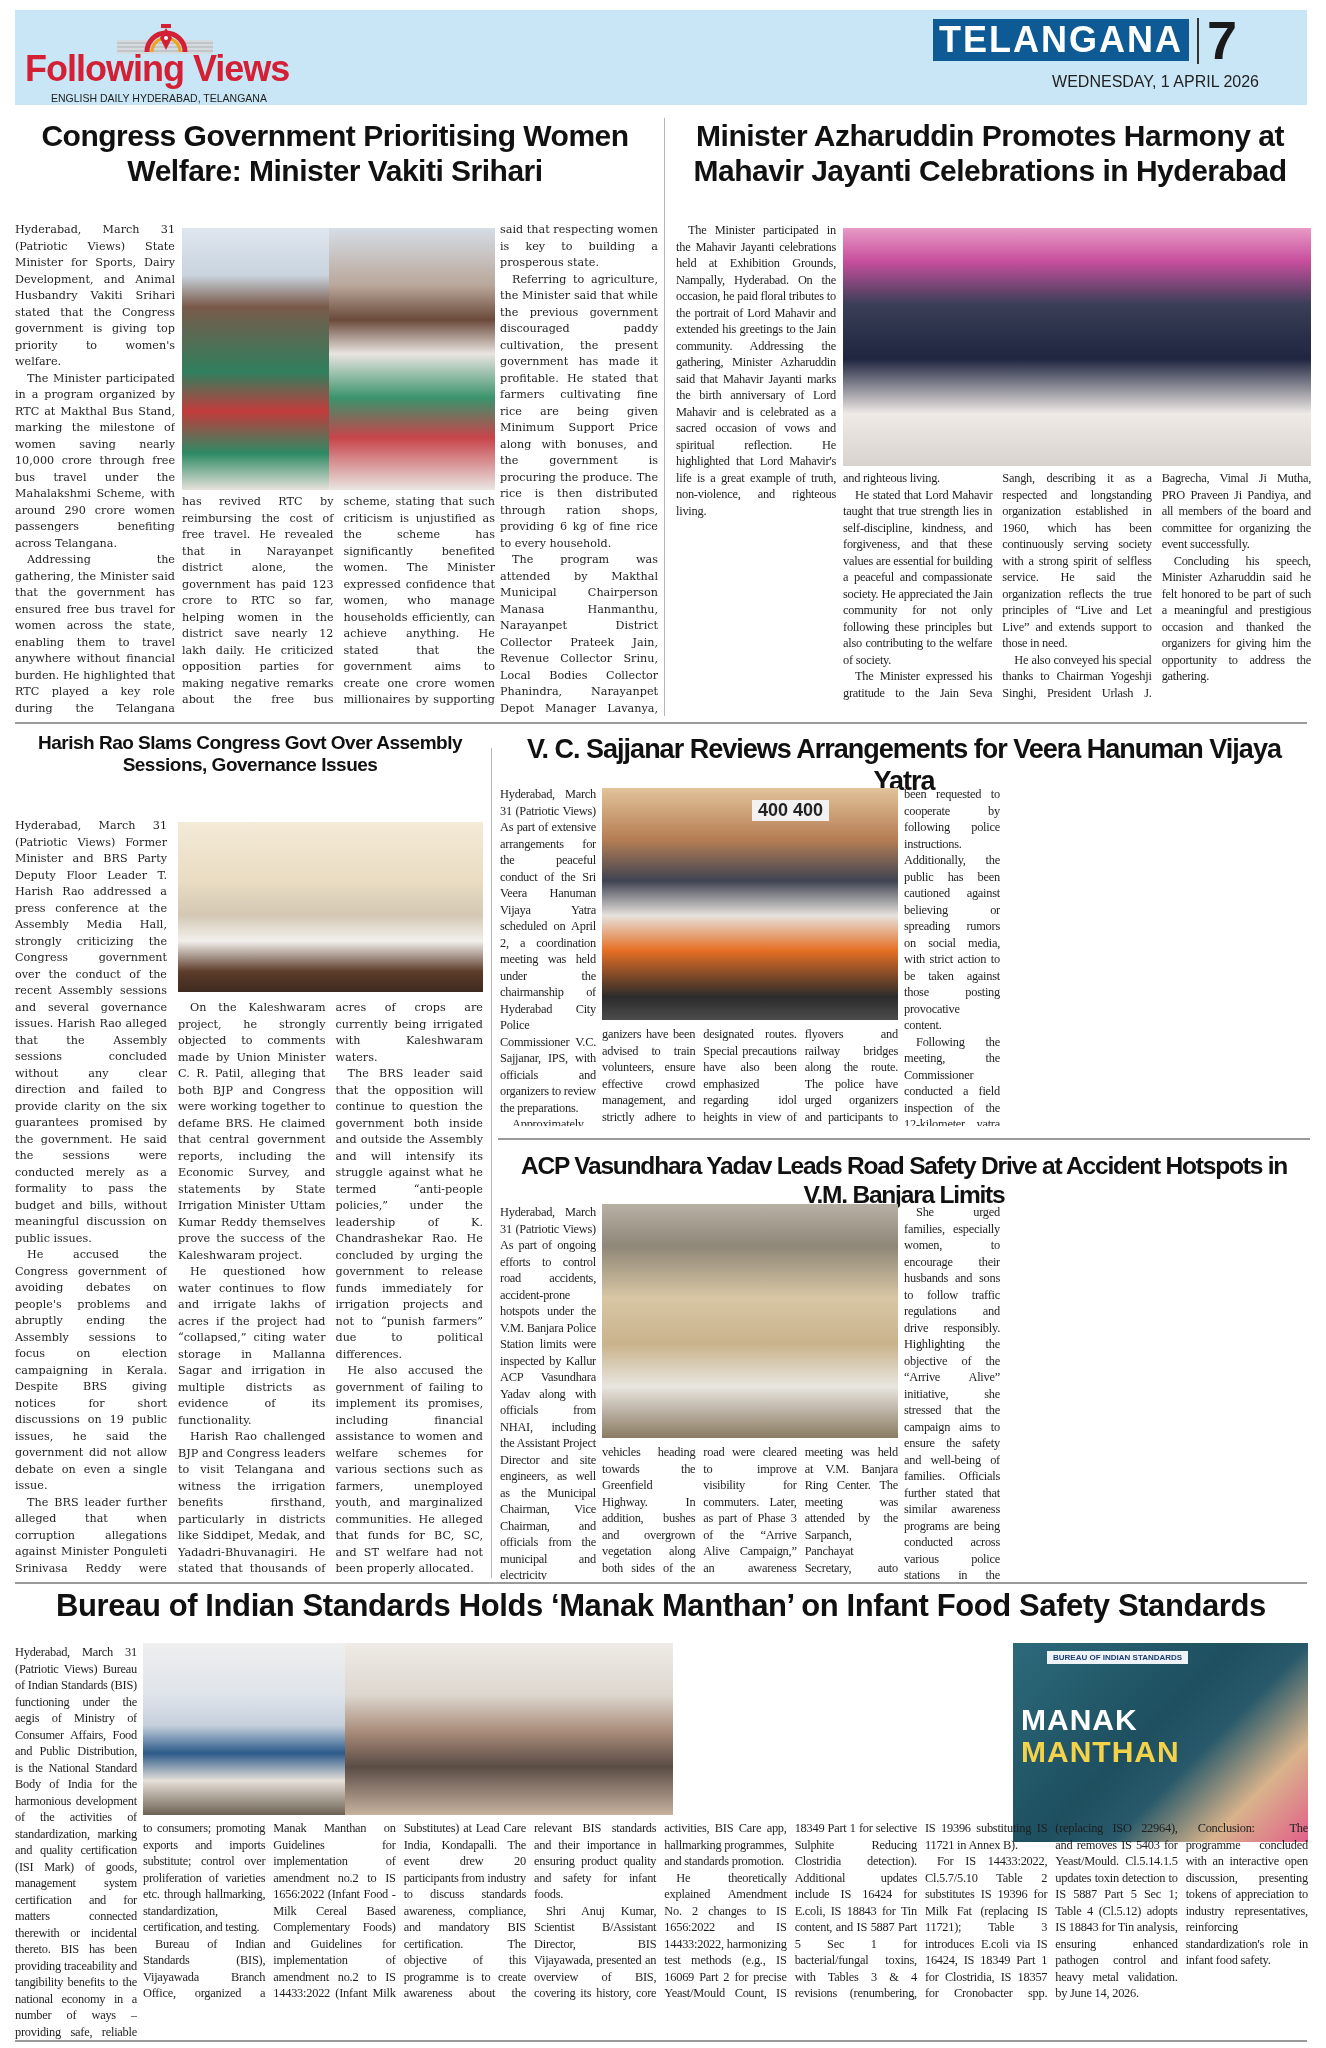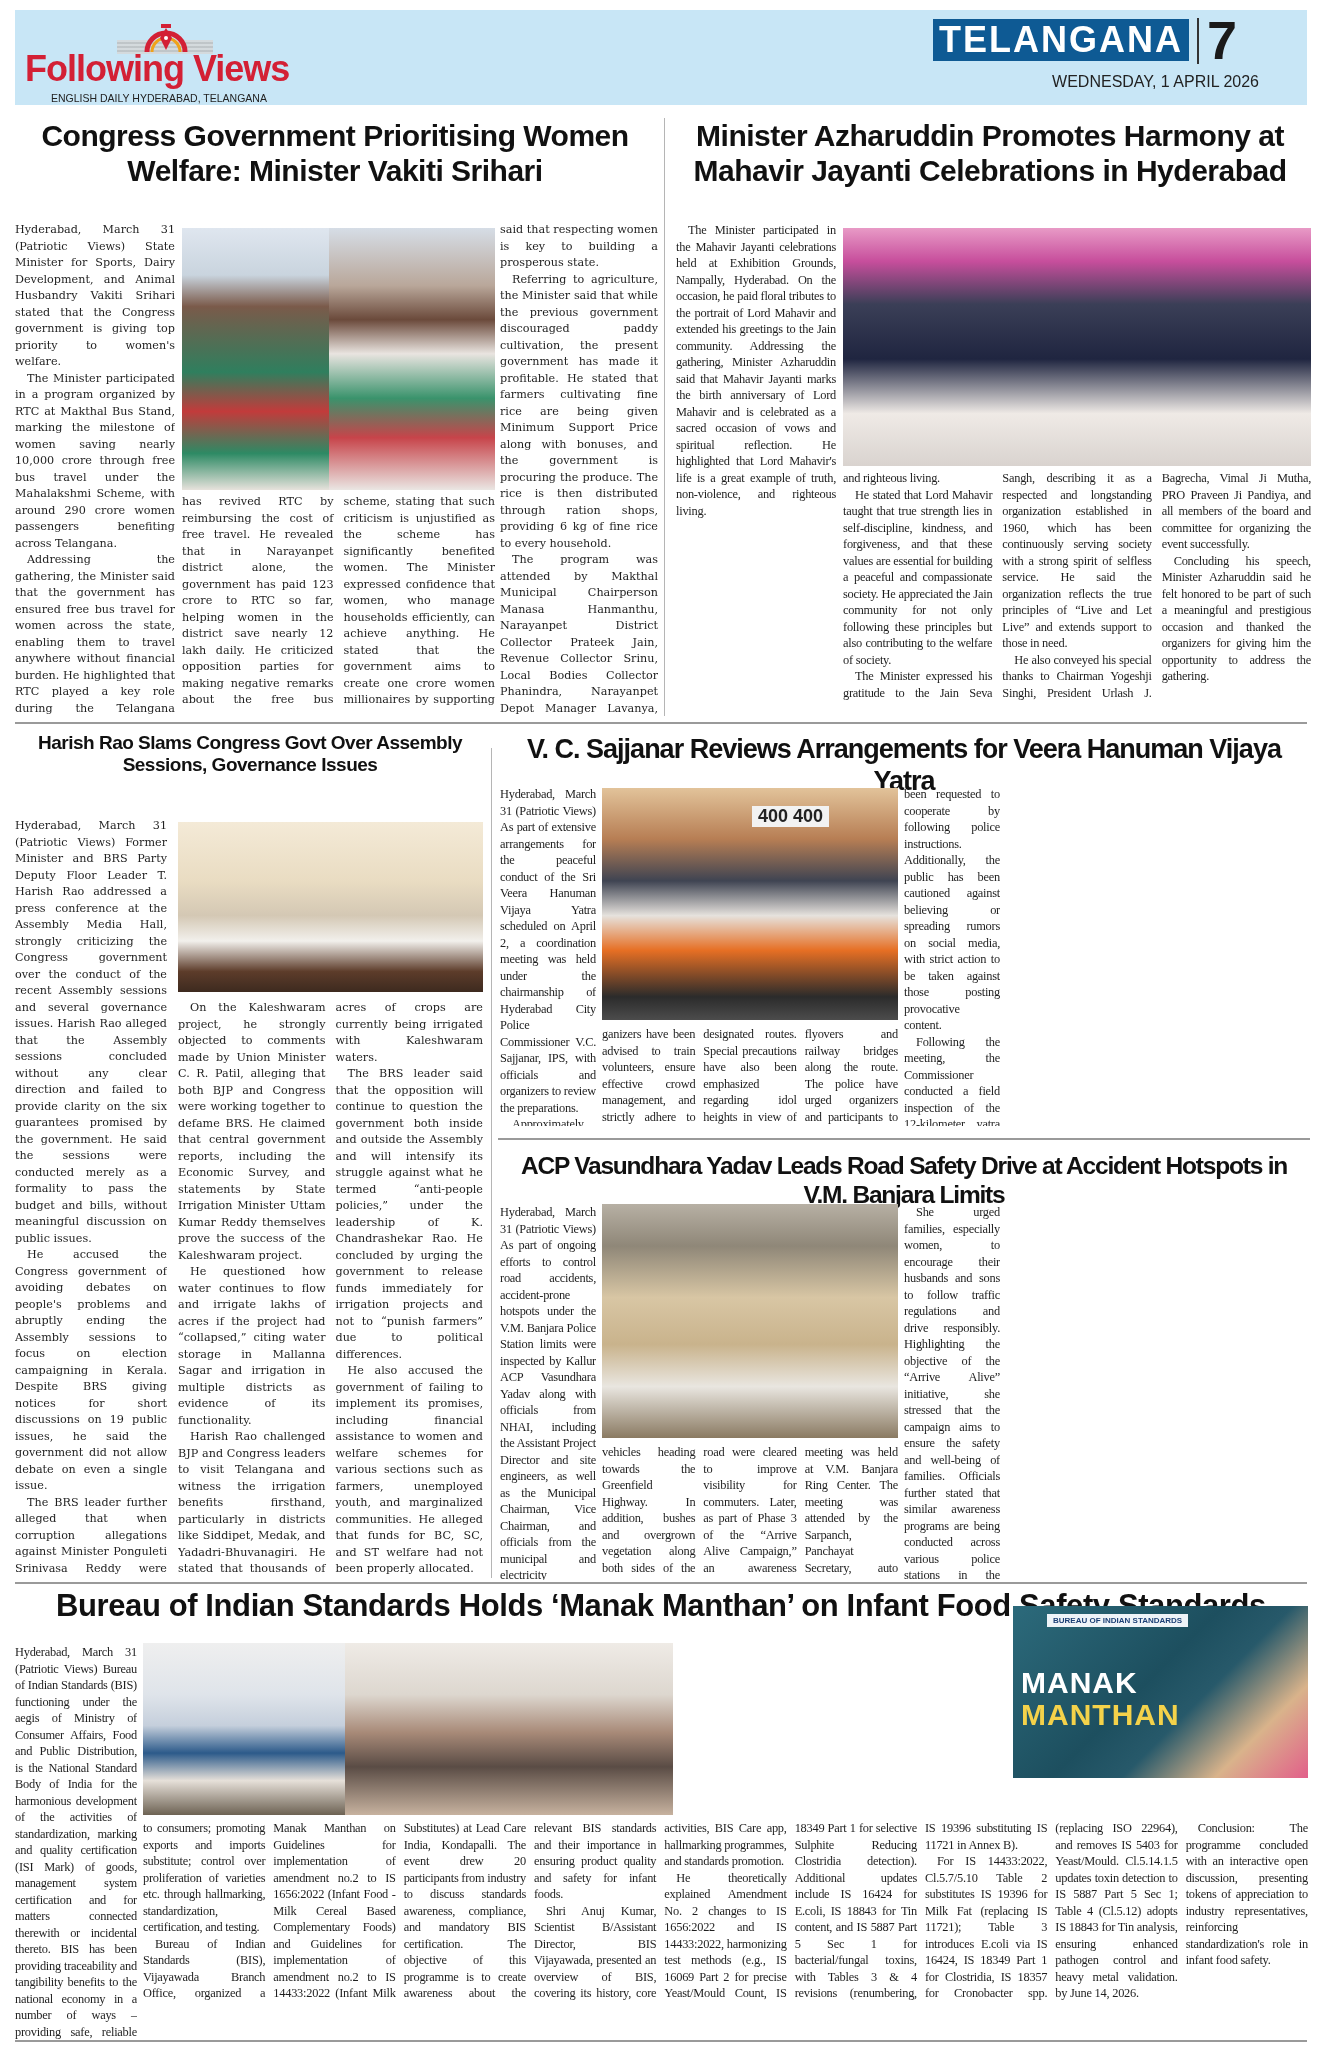--- a/index.html
+++ b/index.html
@@ -48,27 +48,27 @@
   .ph3 { left: 178px; top: 822px; width: 305px; height: 170px;
     background: linear-gradient(180deg,#f4ead7 0%,#e9dcc2 35%,#d4c8b4 55%,#f2f0ec 70%,#5d3c2a 88%,#3d2a1f 100%); }
   .ph4 { left: 602px; top: 788px; width: 296px; height: 232px;
     background: linear-gradient(180deg,#e2c39a 0%,#b77e54 22%,#3f4452 40%,#e6e2dd 55%,#e66f24 70%,#2b2b2b 90%,#4c4c4c 100%); }
   .ph5 { left: 602px; top: 1204px; width: 296px; height: 234px;
     background: linear-gradient(180deg,#b7b0a4 0%,#8f8778 18%,#d8c6a4 40%,#c9b38c 60%,#e9e6e0 78%,#8a7a62 100%); }
   .ph6a { left: 143px; top: 1643px; width: 340px; height: 172px;
     background: linear-gradient(180deg,#efefef 0%,#dfe4ea 30%,#c5cfdc 48%,#2c5a8a 64%,#e6e0d9 80%,#6d6253 100%); }
   .ph6b { left: 345px; top: 1643px; width: 328px; height: 172px;
     background: linear-gradient(180deg,#efebe6 0%,#ddd7cf 30%,#a88a78 52%,#5a4c45 72%,#c7b29f 100%); }
-  .ph6c { left: 1013px; top: 1606px; width: 295px; height: 172px;
+  .ph6c { left: 1013px; top: 1643px; width: 295px; height: 199px;
     background: linear-gradient(135deg,#2c6a7b 0%,#1d4f5f 45%,#27596a 60%,#d9b38b 80%,#e25f8a 100%); }
   .photo .pcap { position: absolute; font-family: "Liberation Sans", sans-serif; font-weight: bold; color: #fff; }
   .manak-a { left: 8px; top: 60px; font-size: 30px; letter-spacing: 1px; }
   .manak-b { left: 8px; top: 92px; font-size: 30px; color: #f4d24a !important; letter-spacing: 1px; }
   .bis-label { left: 34px; top: 8px; font-size: 8px; color: #1c3f76 !important; background: #eef3f8; padding: 2px 6px; }
-  .sign400 { left: 150px; top: 18px; font-size: 18px; color: #222 !important; background: #f2f2f2; padding: 0 6px; }
+  .sign400 { left: 150px; top: 12px; font-size: 18px; color: #222 !important; background: #f2f2f2; padding: 0 6px; }
 </style>
 </head>
 <body>
 
 <header class="masthead">
   <div class="logo">
     <div class="logo-bars"></div>
     <svg class="logo-emblem" viewBox="0 0 46 40">
       <path d="M4 34 A19 19 0 1 1 42 34" fill="none" stroke="#d32035" stroke-width="5"></path>
       <path d="M9 34 A14 14 0 1 1 37 34" fill="none" stroke="#f0a21b" stroke-width="3"></path>

